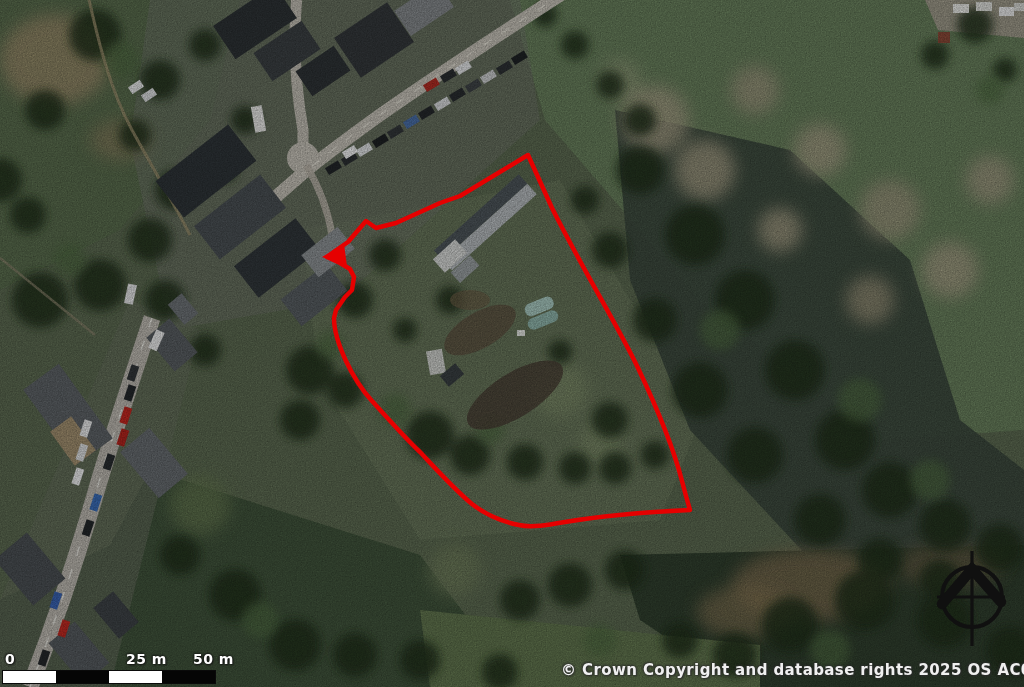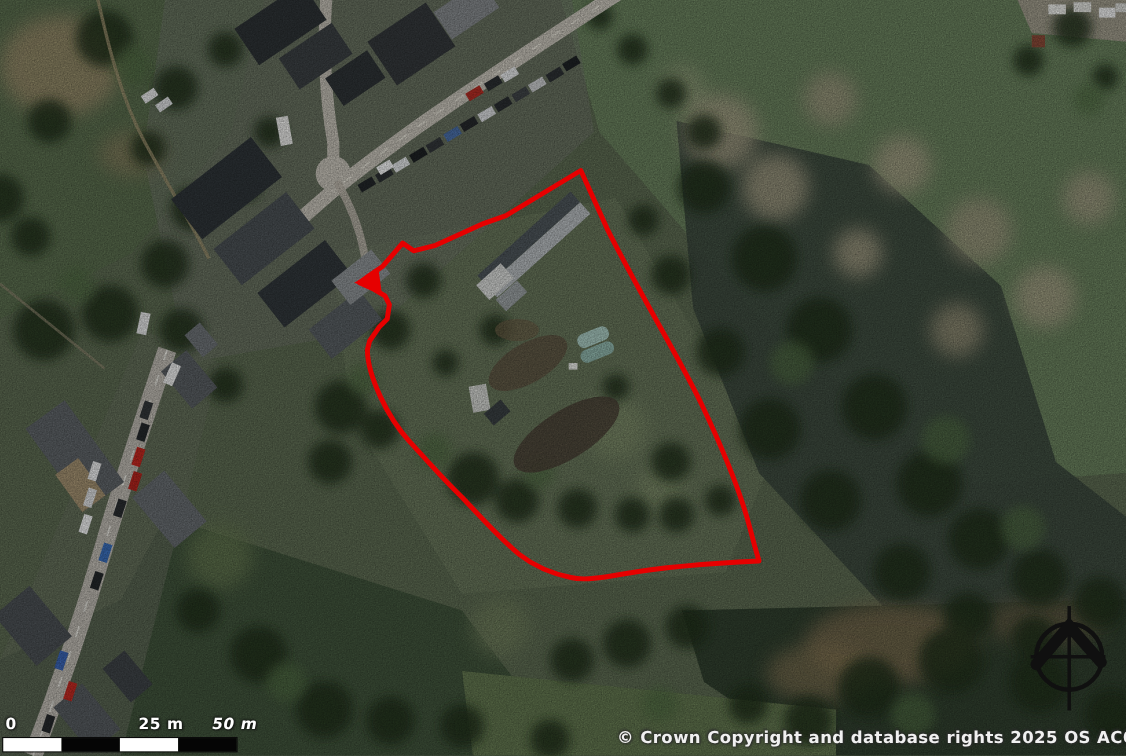--- a/index.html
+++ b/index.html
@@ -15,21 +15,21 @@
 
   
   .scalebar { position:absolute; left:2px; top:651px; width:230px; }
   .scalebar .lbl {
     position:absolute; top:0; font-size:14px; font-weight:bold; color:#fff;
     text-shadow:1px 1px 2px rgba(20,20,20,.95), -1px -1px 2px rgba(20,20,20,.6), 0 0 3px rgba(0,0,0,.6);
     white-space:nowrap; letter-spacing:.5px;
   }
   .lbl-0  { left:3px; }
   .lbl-25 { left:86px;margin-left:38px; }
-  .lbl-50 { left:191px;font-style:italic; }
+  .lbl-50 { left:191px; }
   .scalebar .blocks {
     position:absolute; left:0; top:19px; width:212px; height:12px;
     display:flex; border:1px solid #0a0a0a; box-sizing:content-box;
   }
   .blocks .seg { flex:1 1 0; }
   .blocks .seg:nth-child(odd)  { background:#ffffff; }
   .blocks .seg:nth-child(even) { background:#050505; }
 
   
   .attribution {

